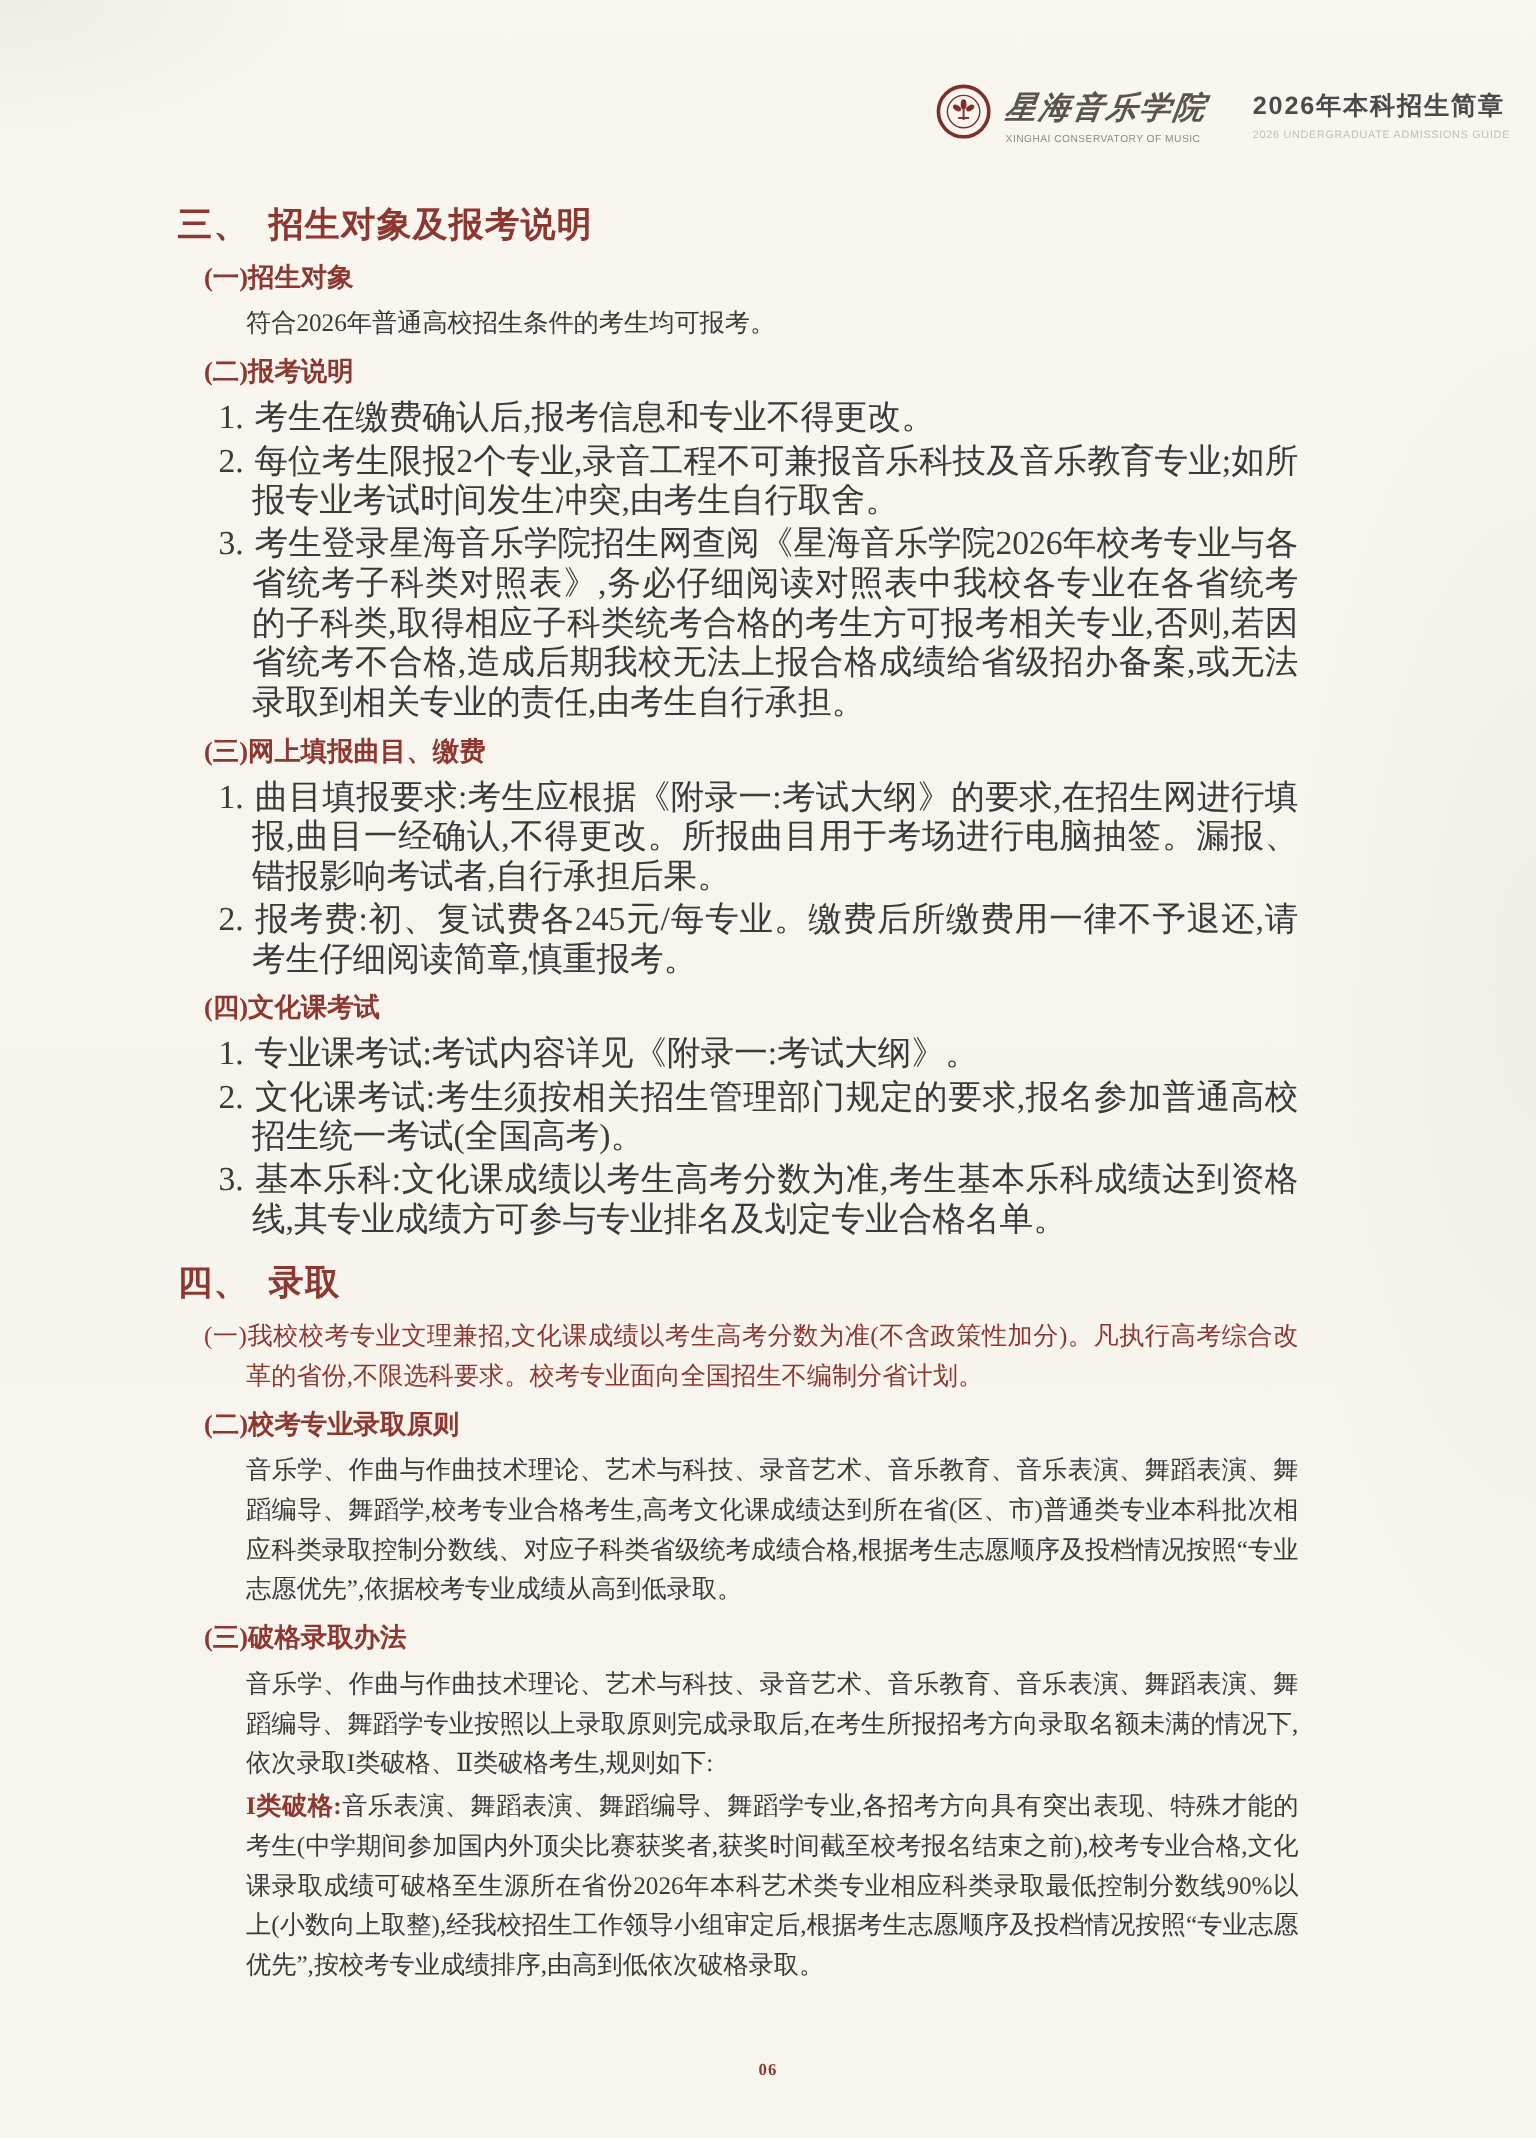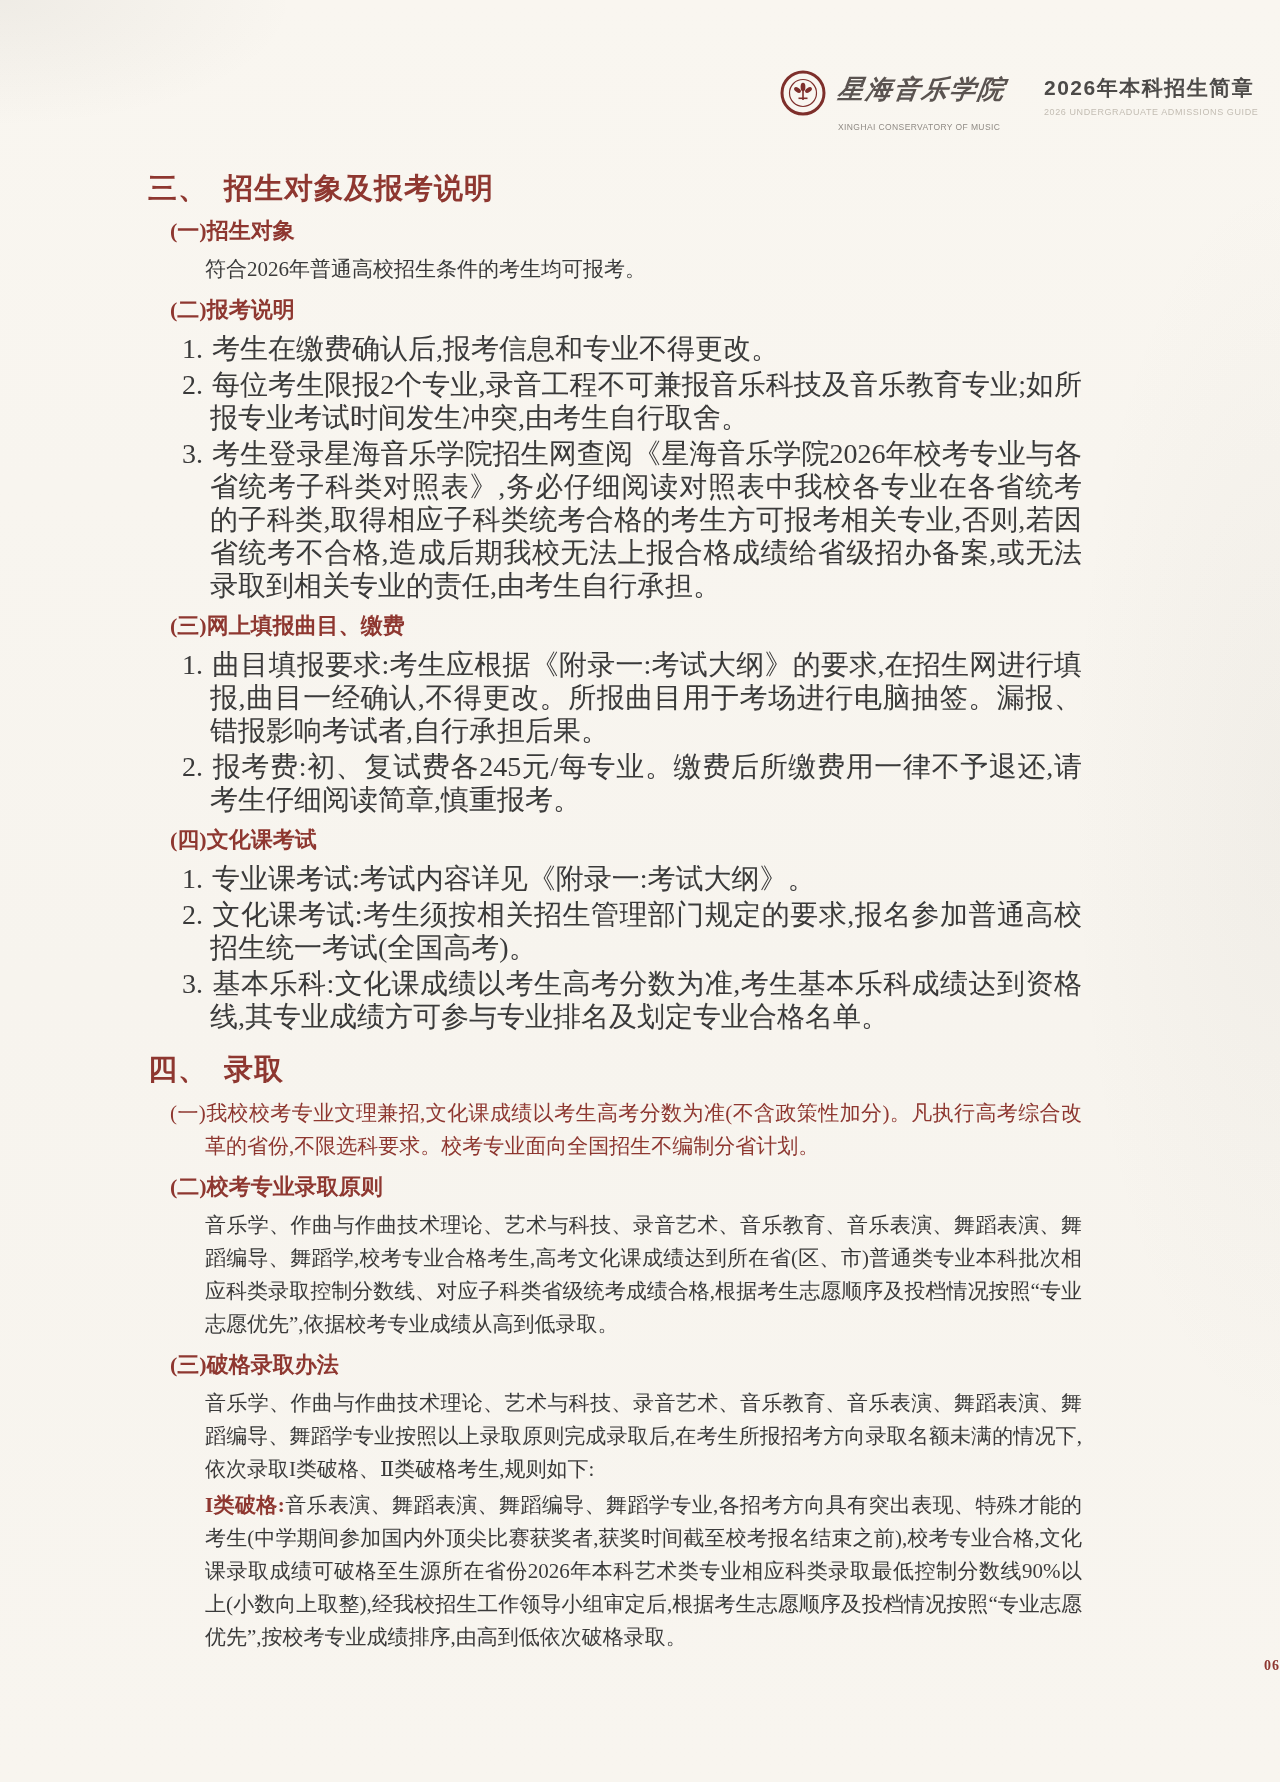--- a/index.html
+++ b/index.html
@@ -21,21 +21,21 @@
   }
   
   .doc-header{position:absolute;top:68px;left:780px;width:470px;height:54px;}
   .logo{position:absolute;left:0;top:2px;width:46px;height:46px;}
   .brand{position:absolute;left:58px;top:4px;width:190px;}
   .brand-zh{
     font-size:26px;color:#5a5350;font-style:italic;font-weight:bold;
     letter-spacing:2px;transform:skewX(-8deg);white-space:nowrap;
   }
   .brand-en{
-    font-size:8.5px;color:#8f8a84;letter-spacing:0.4px;margin-top:15px;
+    font-size:8.5px;color:#8f8a84;letter-spacing:0.4px;margin-top:3px;
     font-family:"Liberation Sans","DejaVu Sans",sans-serif;white-space:nowrap;
   }
   .doc-title-block{position:absolute;left:264px;top:6px;white-space:nowrap;}
   .doc-title{
     font-size:21px;font-weight:bold;color:#4c4a48;letter-spacing:1.5px;
     font-family:"Liberation Sans","DejaVu Sans",sans-serif;
   }
   .doc-subtitle{
     font-size:9px;color:#c3bdb3;letter-spacing:0.6px;margin-top:5px;
     font-family:Liberation Sans, sans-serif;
@@ -59,21 +59,21 @@
     font-size:28px;line-height:33px;text-align:justify;color:#3a3a3a;
   }
   .num-item .num{margin-right:9px;}
   .red-para{
     margin:4px 0 4px 22px;padding-left:35px;text-indent:-35px;
     font-size:21px;line-height:33px;text-align:justify;
     color:#8e3730;font-weight:normal;
   }
   .accent-label{color:#8e3730;font-weight:bold;font-family:Liberation Serif, serif;}
   
-  .page-footer{position:absolute;left:0;top:1656px;width:100%;text-align:right;}
+  .page-footer{position:absolute;left:0;top:1716px;width:100%;text-align:center;}
   .page-num{font-size:14px;font-weight:bold;color:#8e3730;letter-spacing:1px;}
 </style>
 </head>
 <body>
 
 <div class="page">
 
   <div class="doc-header">
     <span class="logo">
       <svg width="46" height="46" viewBox="0 0 46 46">

